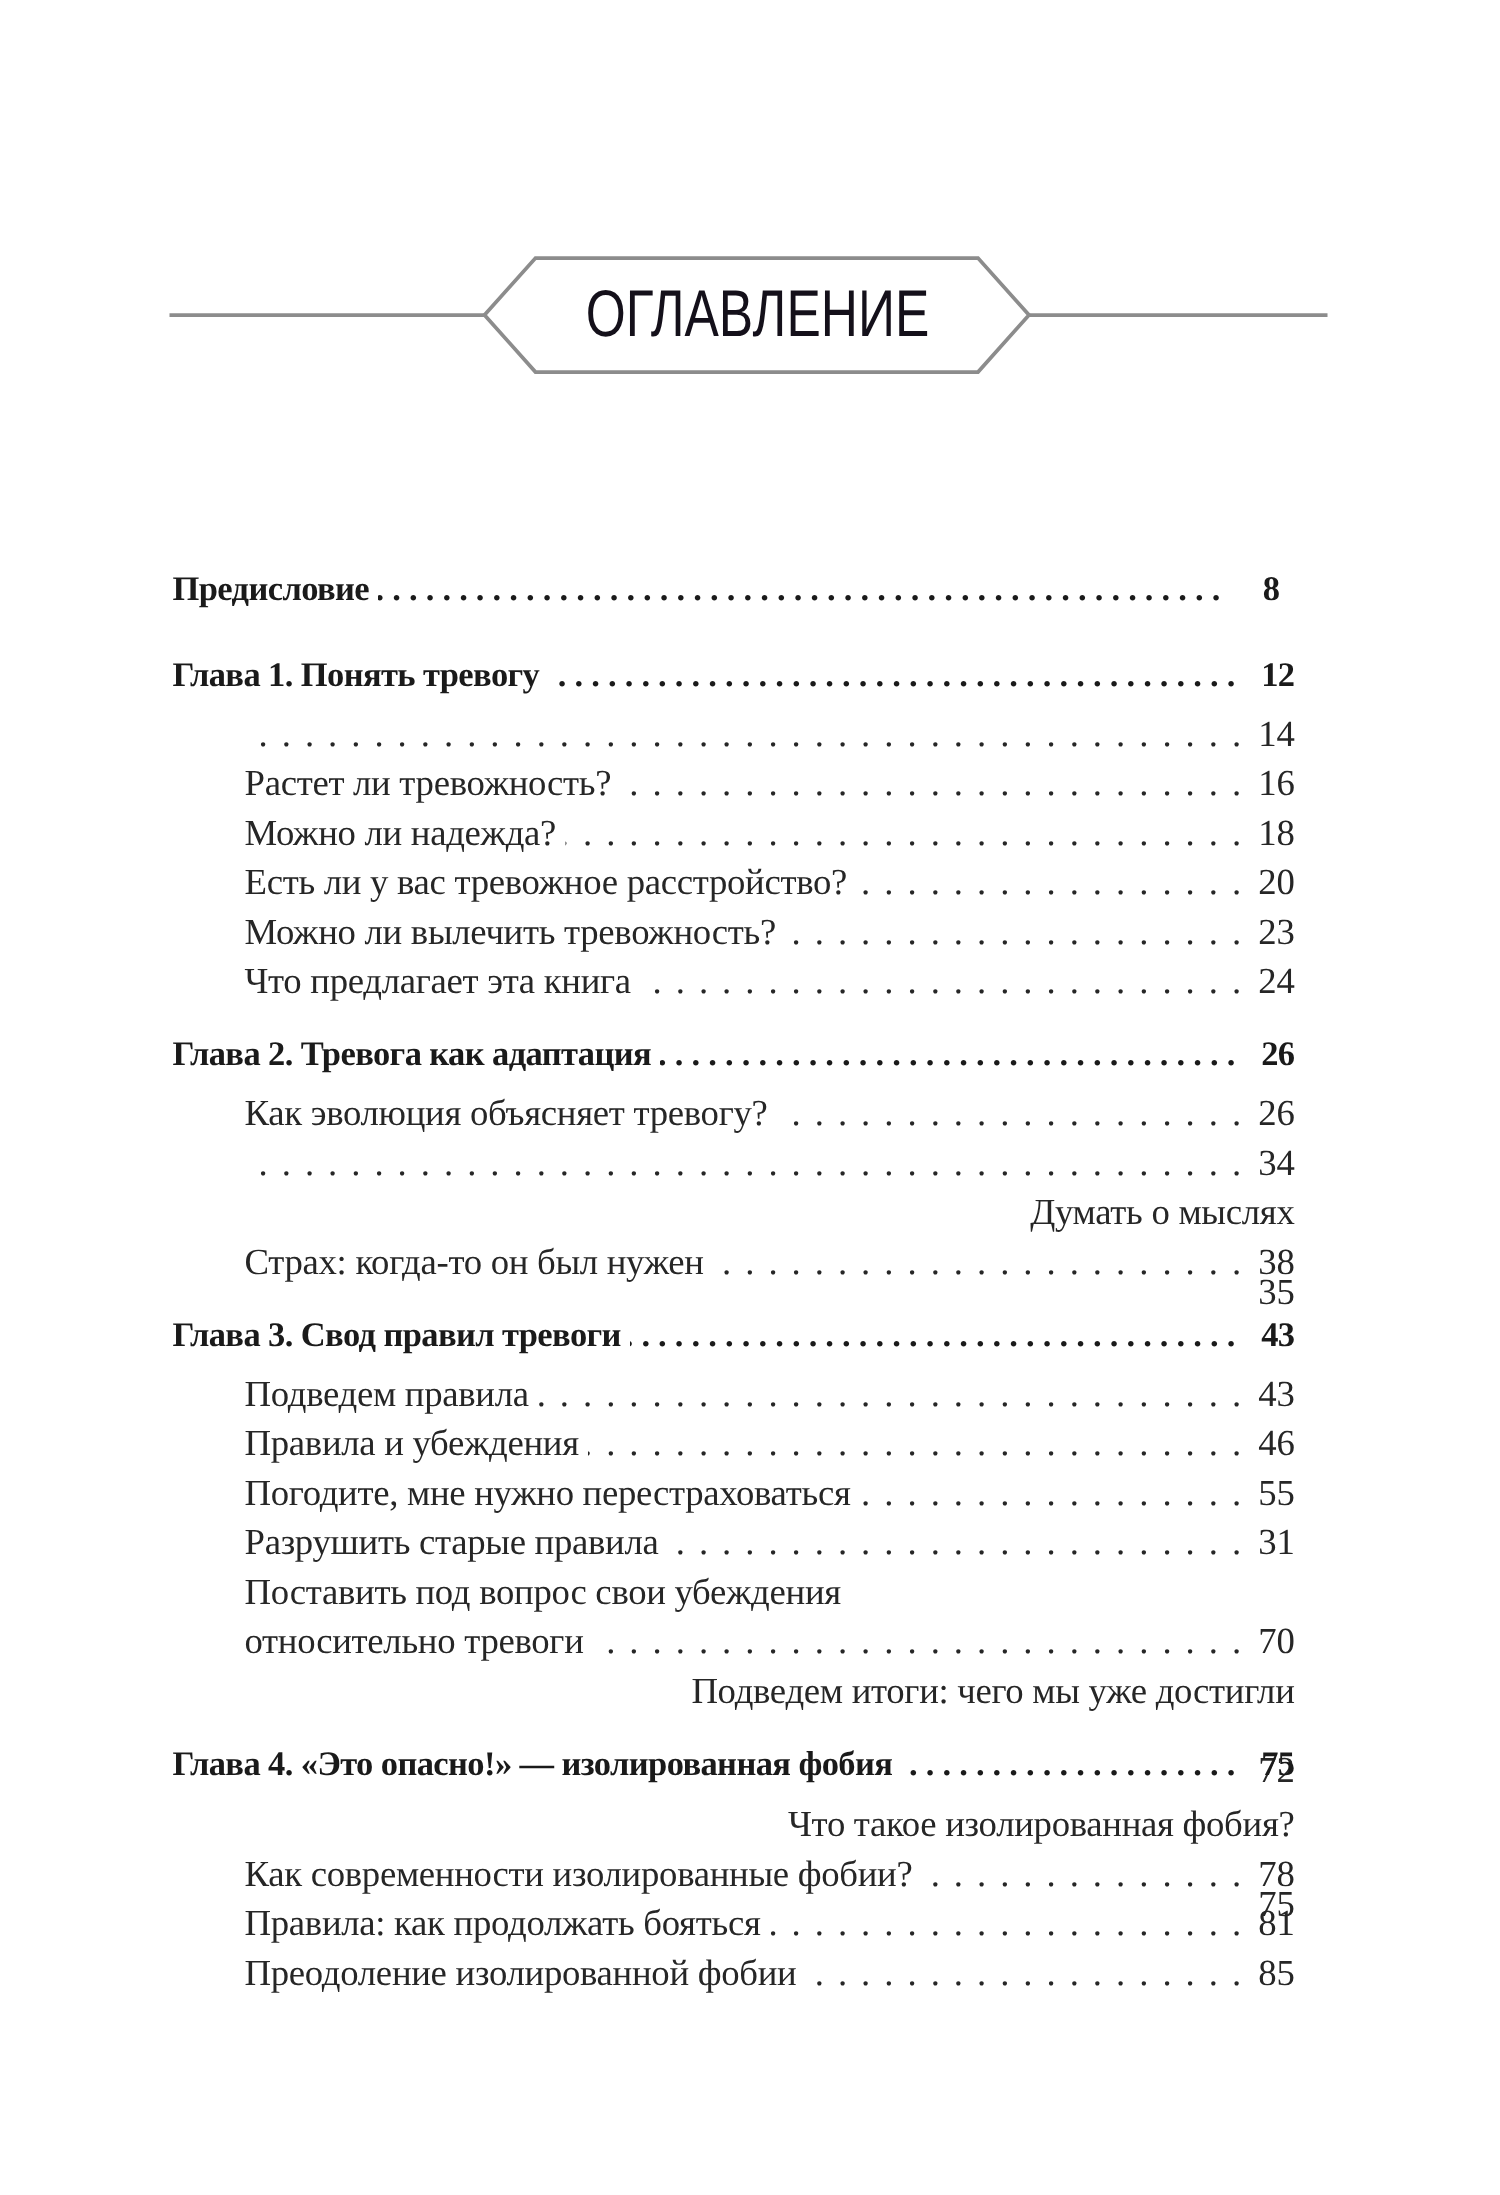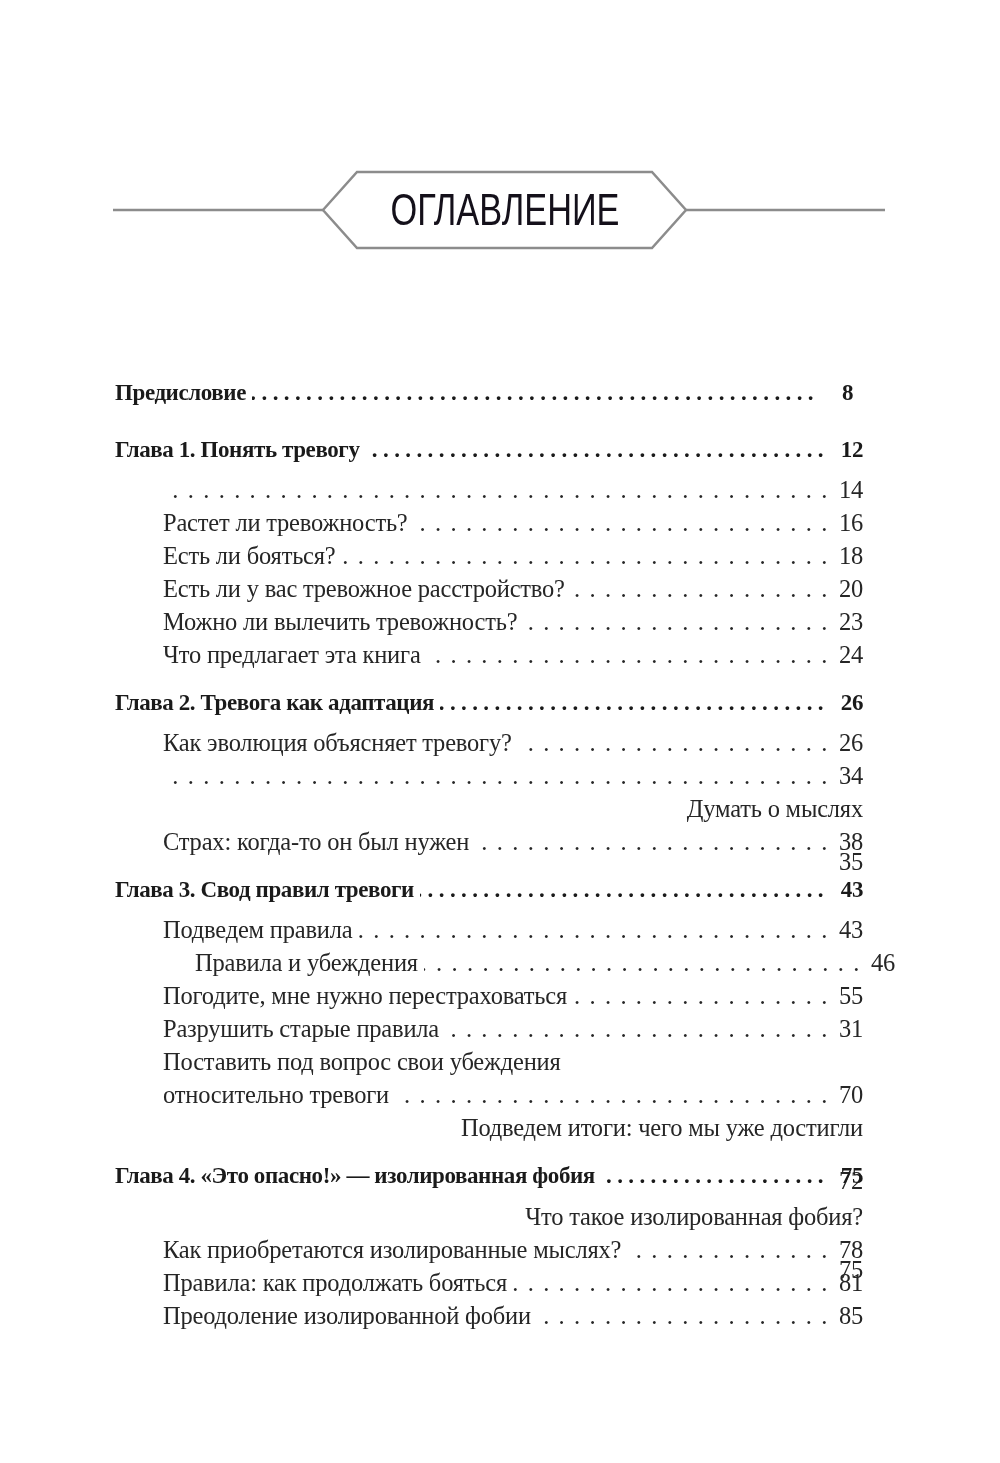--- a/index.html
+++ b/index.html
@@ -135,21 +135,21 @@
   <div class="entry section" style="top:476px;">
     <span class="leader"></span>
     <span class="page">14</span>
   </div>
   <div class="entry section" style="top:509px;">
     <span class="title">Растет ли тревожность?</span>
     <span class="leader"></span>
     <span class="page">16</span>
   </div>
   <div class="entry section" style="top:542px;">
-    <span class="title">Есть ли бояться?</span>
+    <span class="title">Можно ли надежда?</span>
     <span class="leader"></span>
     <span class="page">18</span>
   </div>
   <div class="entry section" style="top:575px;">
     <span class="title">Есть ли у вас тревожное расстройство?</span>
     <span class="leader"></span>
     <span class="page">20</span>
   </div>
   <div class="entry section" style="top:608px;">
     <span class="title">Можно ли вылечить тревожность?</span>
@@ -190,21 +190,21 @@
   <div class="entry chapter" style="top:877px;">
     <span class="title">Глава 3. Свод правил тревоги</span>
     <span class="leader"></span>
     <span class="page">43</span>
   </div>
   <div class="entry section" style="top:916px;">
     <span class="title">Подведем правила</span>
     <span class="leader"></span>
     <span class="page">43</span>
   </div>
-  <div class="entry section" style="top:949px;margin-left:32px;">
+  <div class="entry section" style="top:949px;">
     <span class="title">Правила и убеждения</span>
     <span class="leader"></span>
     <span class="page">46</span>
   </div>
   <div class="entry section" style="top:982px;">
     <span class="title">Погодите, мне нужно перестраховаться</span>
     <span class="leader"></span>
     <span class="page">55</span>
   </div>
   <div class="entry section" style="top:1015px;">
@@ -230,21 +230,21 @@
     <span class="title">Глава 4. «Это опасно!» — изолированная фобия</span>
     <span class="leader"></span>
     <span class="page">75</span>
   </div>
   <div class="entry section" style="top:1203px;flex-direction:column;">
     <span class="title">Что такое изолированная фобия?</span>
     <span class="leader"></span>
     <span class="page">75</span>
   </div>
   <div class="entry section" style="top:1236px;">
-    <span class="title">Как приобретаются изолированные мыслях?</span>
+    <span class="title">Как современности изолированные фобии?</span>
     <span class="leader"></span>
     <span class="page">78</span>
   </div>
   <div class="entry section" style="top:1269px;">
     <span class="title">Правила: как продолжать бояться</span>
     <span class="leader"></span>
     <span class="page">81</span>
   </div>
   <div class="entry section" style="top:1302px;">
     <span class="title">Преодоление изолированной фобии</span>

